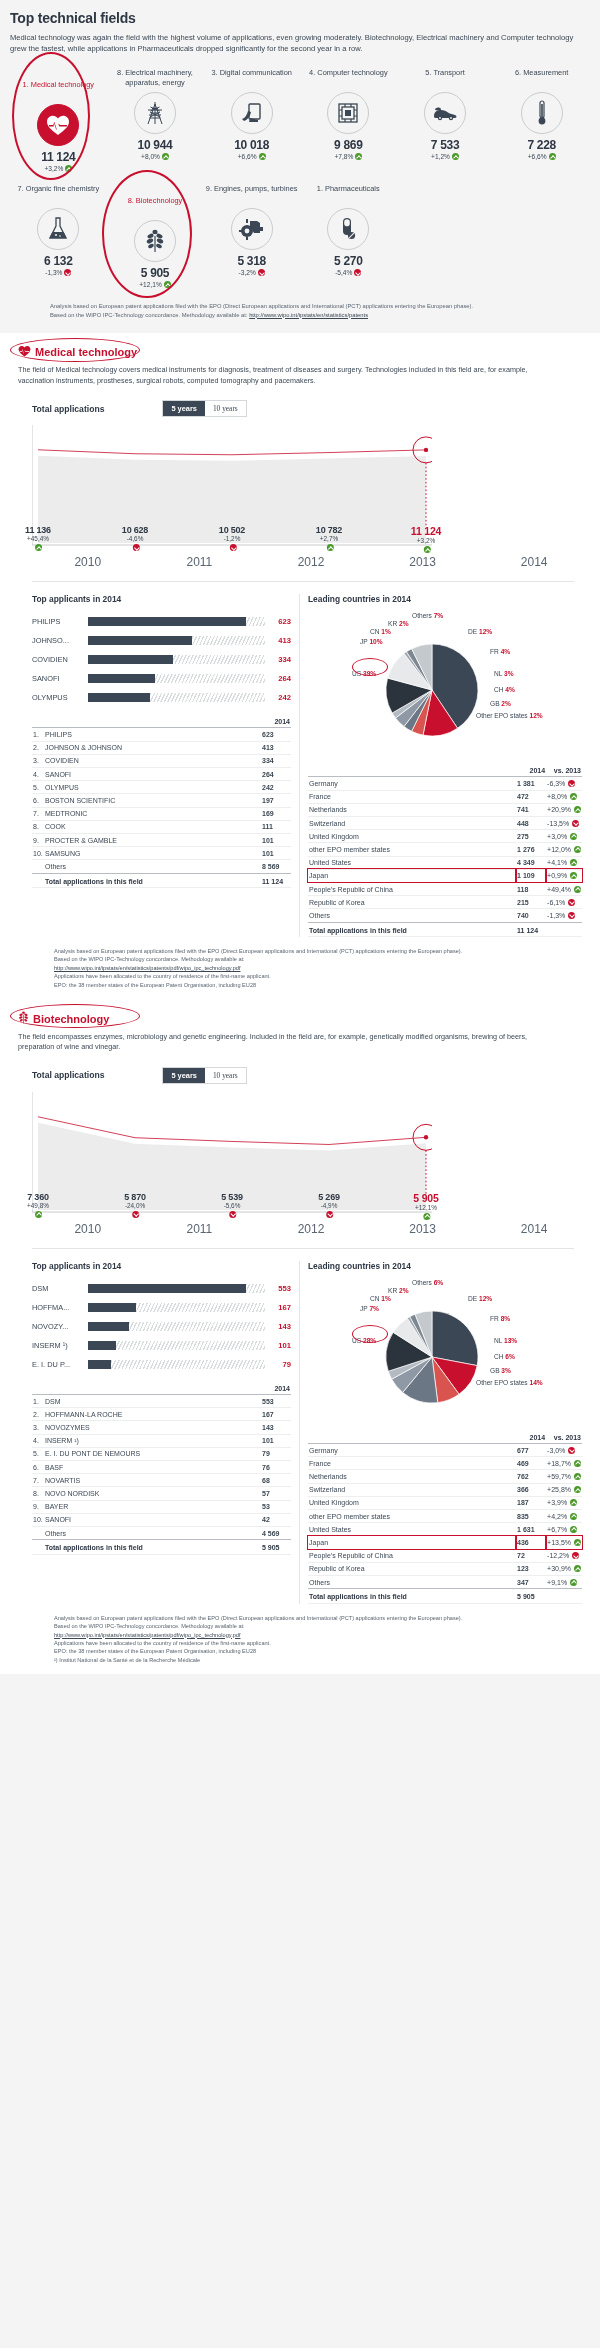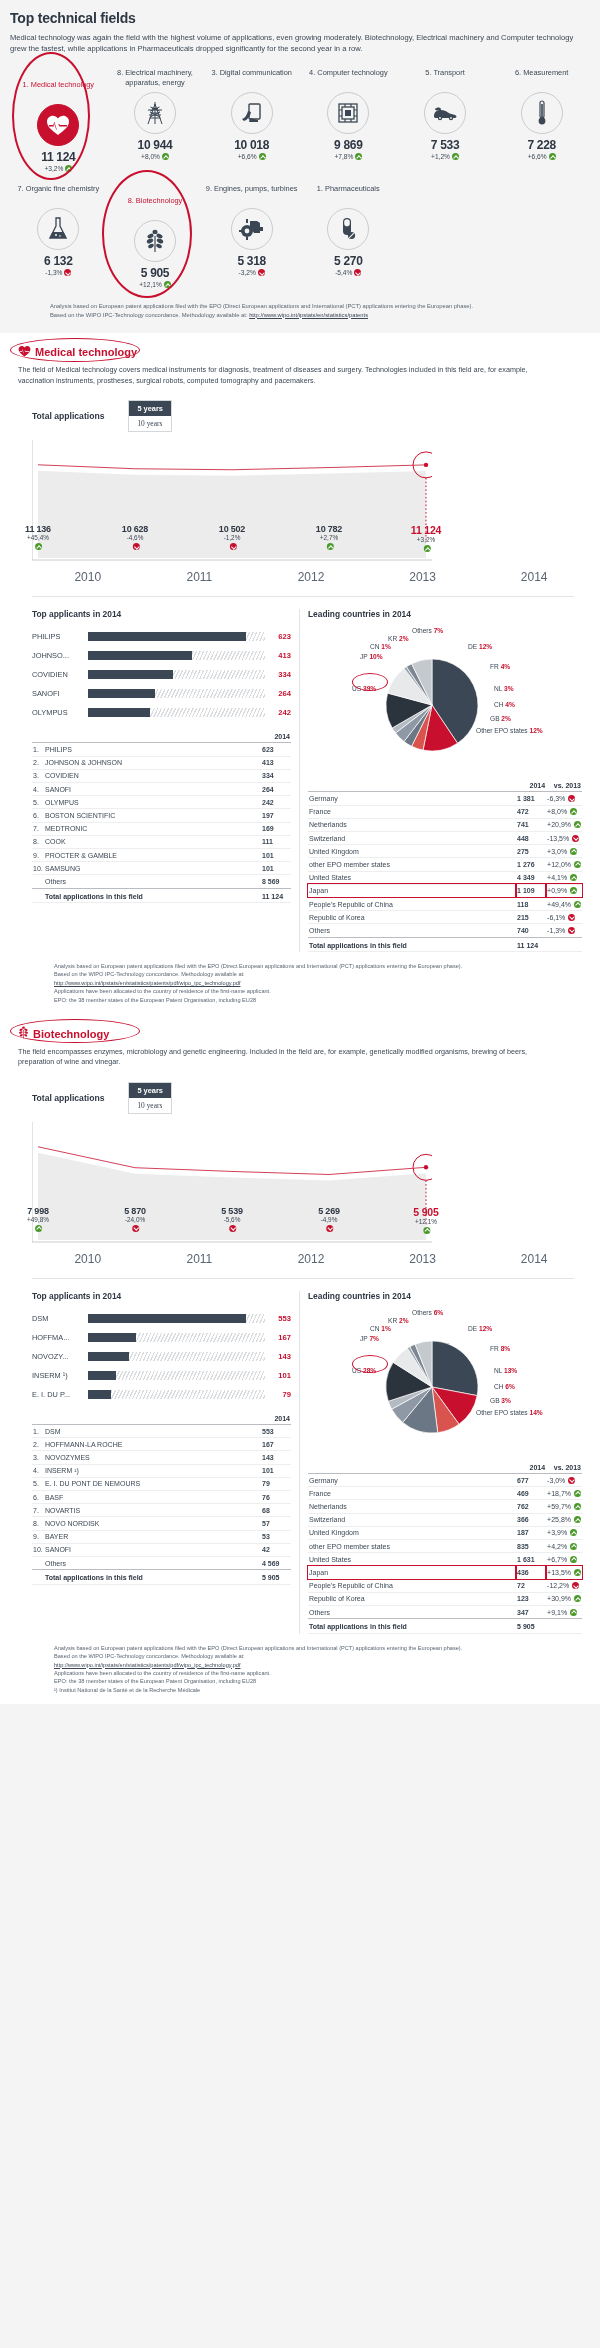--- a/index.html
+++ b/index.html
@@ -50,32 +50,32 @@
   .footnote a { color:#3b4754; text-decoration:underline; }
 
   
   .field-section { background:#ffffff; padding:8px 10px 10px 10px; position:relative;}
   .field-head { display:flex; align-items:center; gap:4px; padding:4px 0 2px 8px; position:relative;}
   .field-head .name { color:#c8102e; font-size:11px; font-weight:bold; }
   .desc { font-size:7.2px; line-height:1.45; color:#3b4754; margin:4px 0 0 8px; max-width:540px;}
 
   .totals-head { display:flex; align-items:center; margin:14px 0 0 22px; }
   .totals-title { font-size:8.6px; font-weight:bold; color:#2e3744; }
-  .toggle { margin-left:24px; display:flex; border:1px solid #d5d8db;flex-direction:column; }
+  .toggle { margin-left:58px; display:flex; border:1px solid #d5d8db; }
   .toggle div { padding:3px 8px; font-size:7.4px; }
   .toggle .on { background:#3b4754; color:#fff; font-weight:bold; }
   .toggle .off { background:#fff; color:#3b4754;font-family:Liberation Serif, serif; }
 
   .chart-wrap { margin:8px 0 0 22px; position:relative; height:128px; }
   .chart-svg { display:block; }
   .year-labels { display:flex; margin-left:22px; margin-top:2px; }
   .year-labels span { flex:1 1 0; text-align:center; font-size:12px; color:#5a6572;}
   .sep { border-top:1px solid #e2e4e6; margin:12px 16px 0 22px; }
 
-  .val-layer { position:absolute; left:0; top:0; width:100%; height:100%; }
+  .val-layer { position:absolute; left:0; top:16px; width:100%; height:100%; }
   .val-item { position:absolute; text-align:center; transform:translateX(-50%); }
   .val-num { font-size:9px; font-weight:bold; color:#2e3744; letter-spacing:-.2px;}
   .val-item.last .val-num { color:#c8102e; font-size:10.5px; }
   .val-pct { font-size:6.4px; color:#3b4754; margin-top:0px;}
   .val-badge { margin-top:1px; }
 
   
   .cols { display:flex; margin-top:12px; }
   .col { flex:1 1 50%; padding:0 8px; }
   .col.left { border-right:1px solid #e2e4e6; padding-left:22px;}
@@ -585,21 +585,21 @@
     <path d="M6 24.786885245901644L103 45.712160610312395L200 49.450026851877396L297 52.49904161085793L394 45.316917956370474 L394 112 L6 112 Z" fill="#ececec" transform="translate(0,6)"></path>
     <path d="M6 24.786885245901644L103 45.712160610312395L200 49.450026851877396L297 52.49904161085793L394 45.316917956370474" fill="none" stroke="#c8102e" stroke-width="1" opacity=".8"></path>
     <line x1="0" y1="0" x2="0" y2="120" stroke="#b9bdc2" stroke-width="0.8"></line>
     <line x1="0" y1="120" x2="400" y2="120" stroke="#b9bdc2" stroke-width="0.8"></line>
     <circle cx="394" cy="45.316917956370474" r="13" fill="none" stroke="#c8102e" stroke-width="1"></circle>
     <circle cx="394" cy="45.316917956370474" r="2.2" fill="#c8102e"></circle>
     <line x1="394" y1="58.316917956370474" x2="394" y2="102" stroke="#c8102e" stroke-width="1" stroke-dasharray="1.6,2.2"></line>
   </svg>
         <div class="val-layer">
             <div class="val-item " style="left:6px;top:84px">
-          <div class="val-num">7 998</div>
+          <div class="val-num">7 360</div>
           <div class="val-pct">+49,8%</div>
           <div class="val-badge"><span class="badge up"></span></div>
         </div>
             <div class="val-item " style="left:103px;top:84px">
           <div class="val-num">5 870</div>
           <div class="val-pct">-24,0%</div>
           <div class="val-badge"><span class="badge down"></span></div>
         </div>
             <div class="val-item " style="left:200px;top:84px">
           <div class="val-num">5 539</div>

